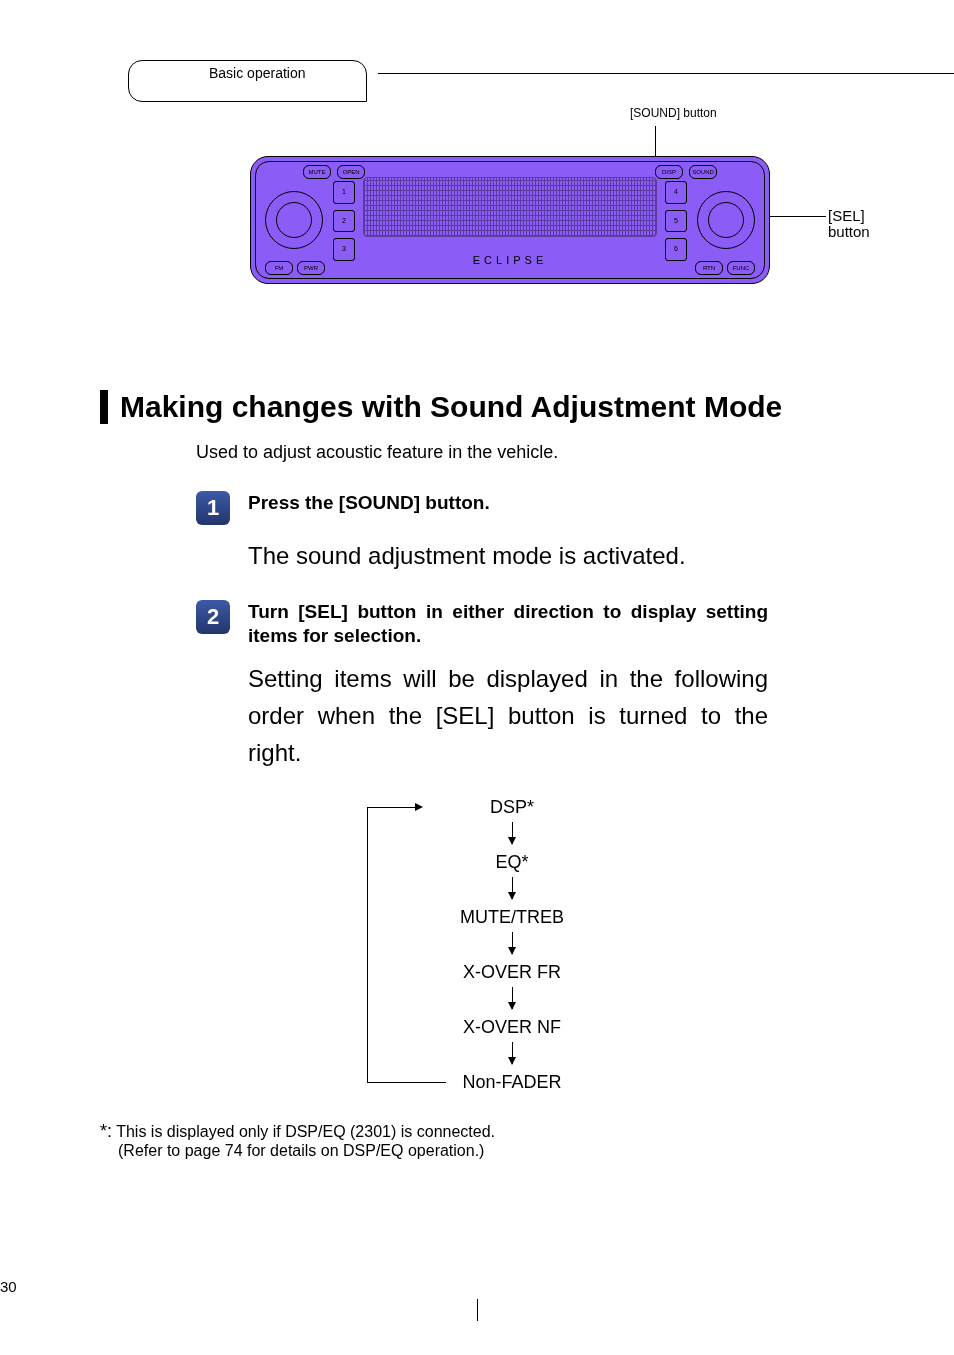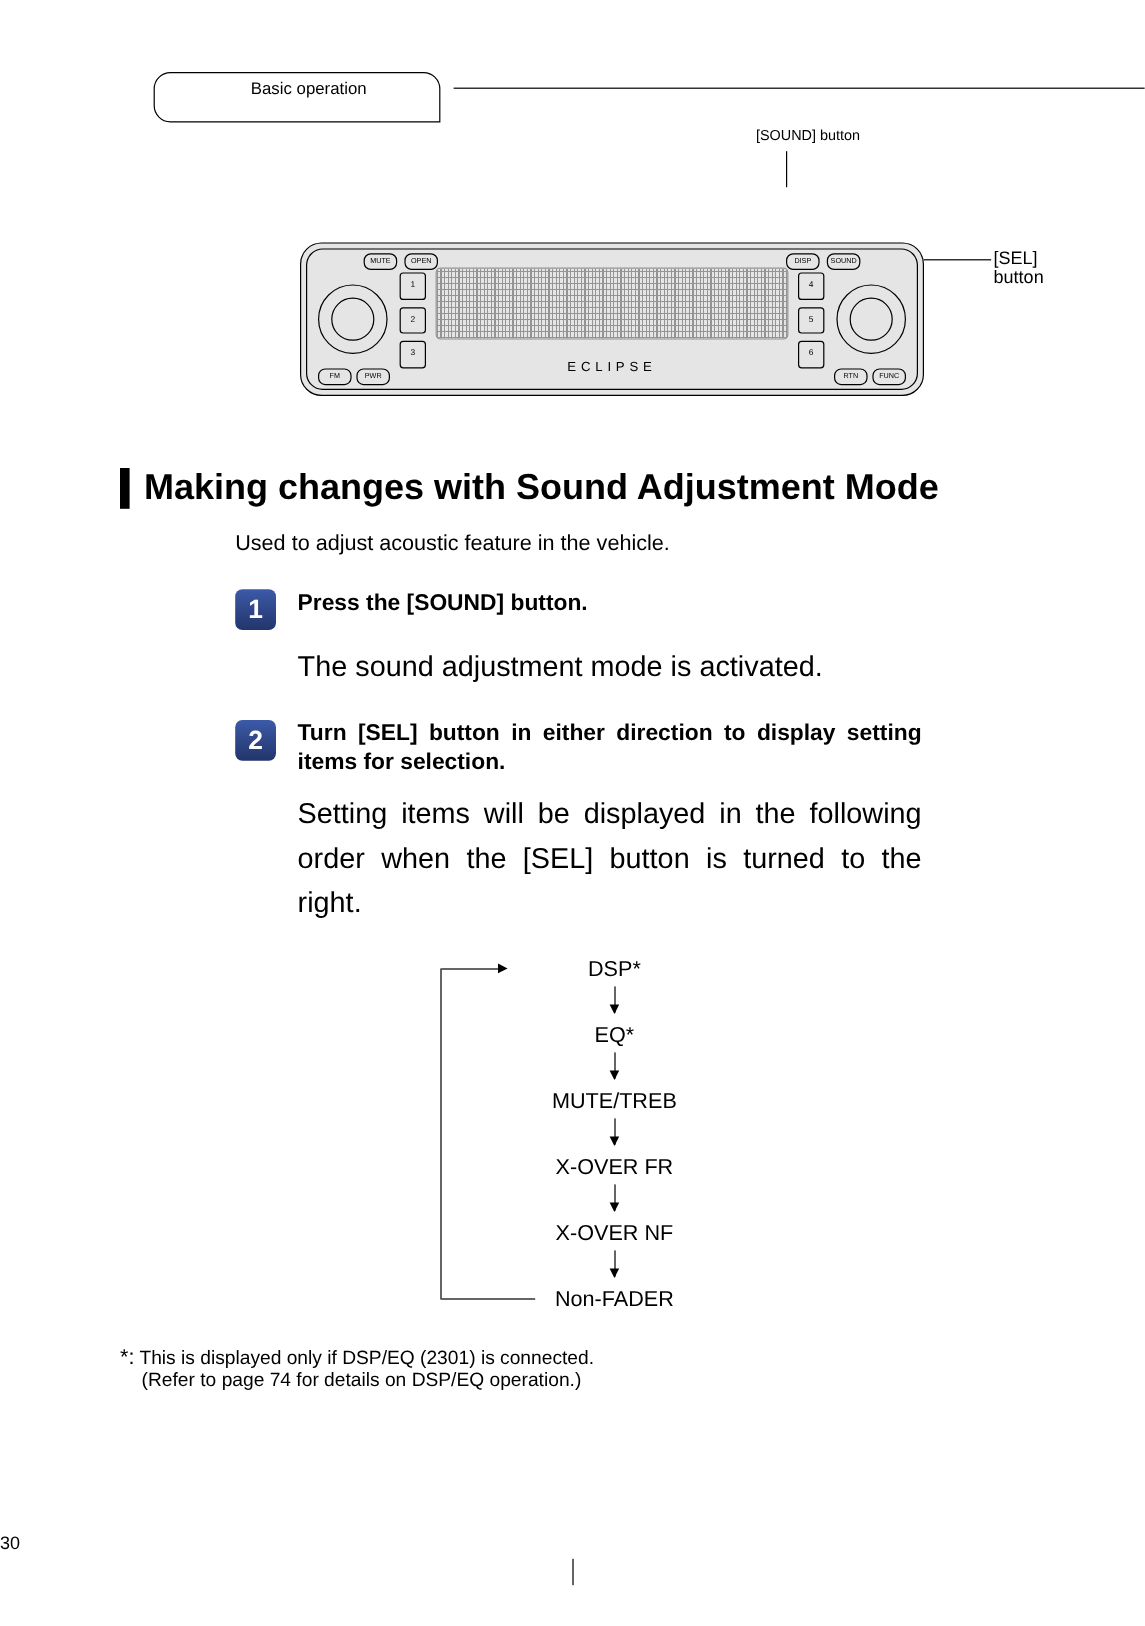--- a/index.html
+++ b/index.html
@@ -28,22 +28,21 @@
   .call-top { position: absolute; top: -14px; left: 400px; font-size: 12px; margin-left: 20px; }
   .call-top-line { position: absolute; top: 6px; left: 445px; width: 1px; height: 30px; background: #000; }
   .call-right { position: absolute; top: 88px; left: 618px; font-size: 15px; line-height: 1.05; }
   .call-right-line { position: absolute; top: 96px; left: 560px; width: 56px; height: 1px; background: #000; }
 
   .device {
     position: absolute; top: 36px; left: 40px;
     width: 520px; height: 128px;
     border: 1.5px solid #000;
     border-radius: 18px;
-    background: #e5e5e5;
-    margin-top: 46px;
+    background: #8b5cf6;
   }
   .device::before {
     content: "";
     position: absolute; inset: 4px;
     border: 1px solid #000; border-radius: 14px;
   }
   
   .knob-l, .knob-r {
     position: absolute; top: 34px; width: 58px; height: 58px;
     border: 1.5px solid #000; border-radius: 50%;

